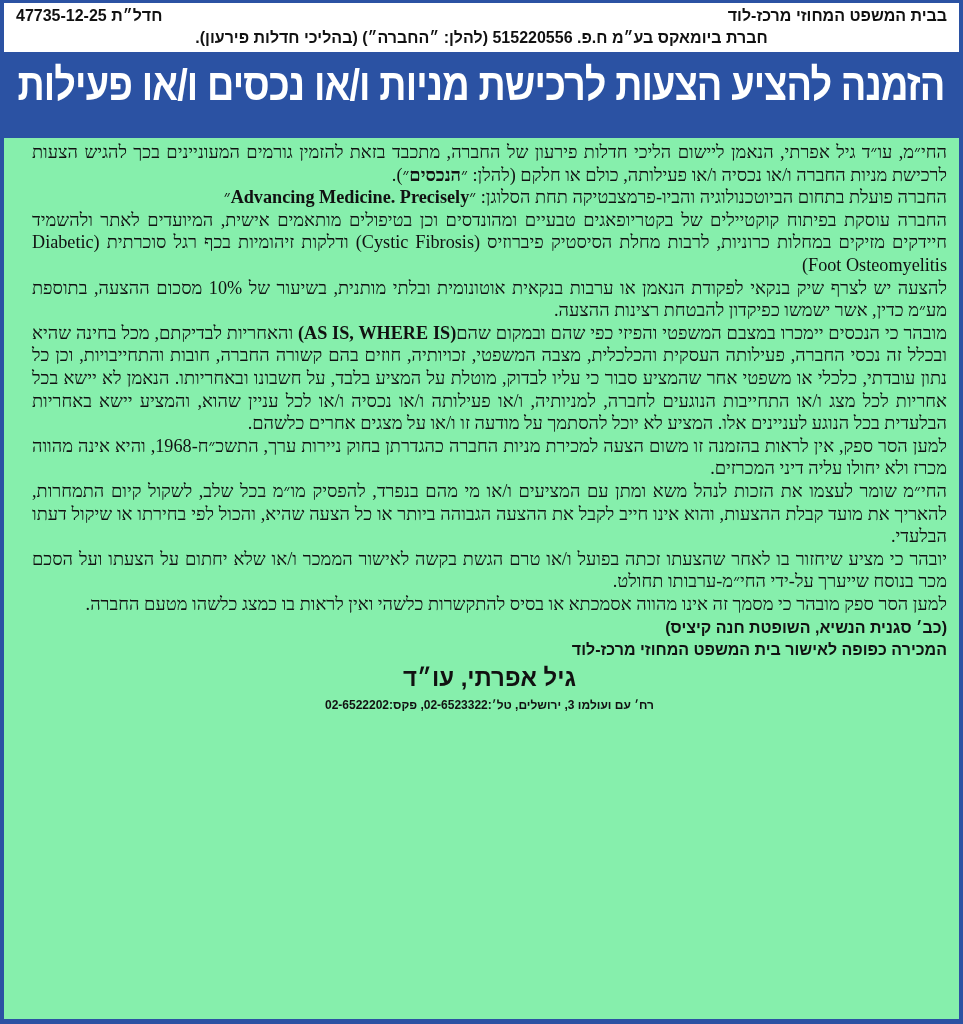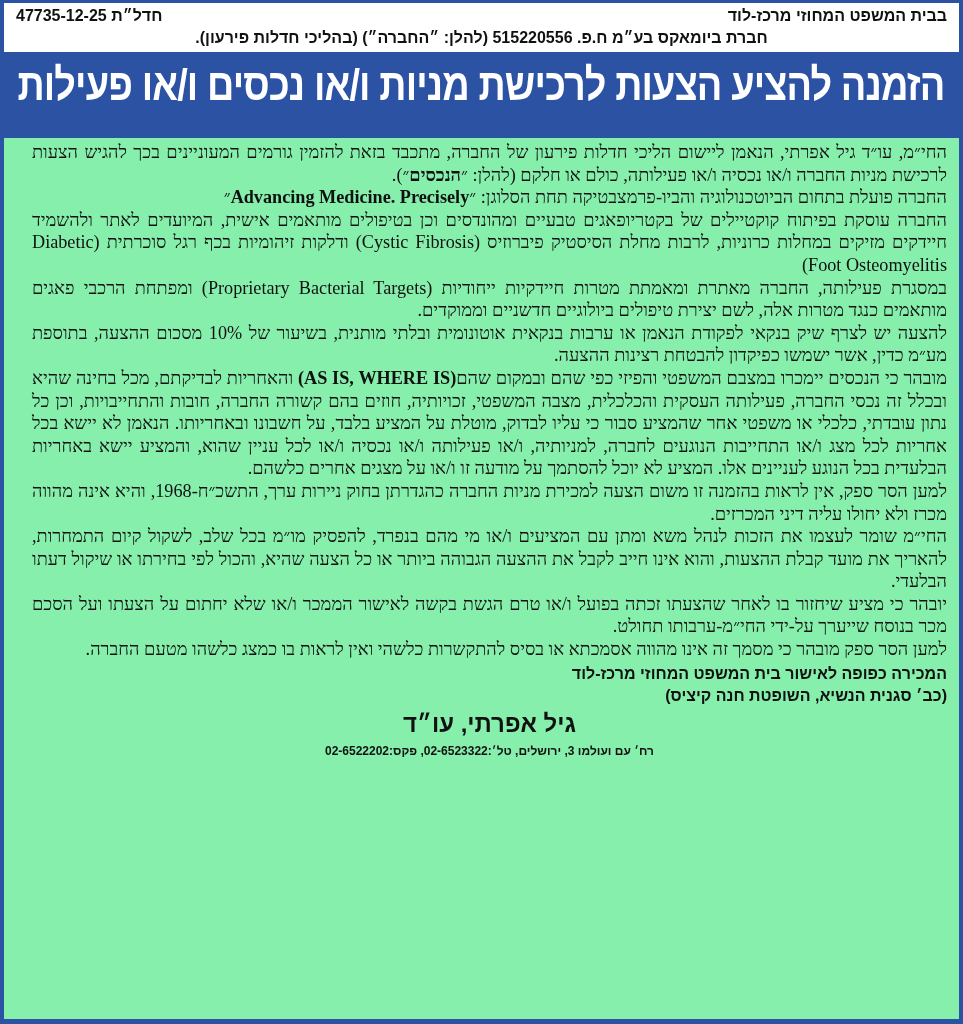--- a/index.html
+++ b/index.html
@@ -68,27 +68,26 @@
 </div>
 
 <div class="title-band">
   <div class="title">הזמנה להציע הצעות לרכישת מניות ו/או נכסים ו/או פעילות</div>
 </div>
 
 <div class="body-box">
   <p class="para"><span>החי״מ, עו״ד גיל אפרתי, הנאמן ליישום הליכי חדלות פירעון של החברה, מתכבד בזאת להזמין גורמים המעוניינים בכך להגיש הצעות לרכישת מניות החברה ו/או נכסיה ו/או פעילותה, כולם או חלקם (להלן: ״</span><span class="strong">הנכסים</span><span>״).</span></p>
   <p class="para"><span>החברה פועלת בתחום הביוטכנולוגיה והביו-פרמצבטיקה תחת הסלוגן: ״</span><b class="slogan ltr">Advancing Medicine. Precisely</b><span>״</span></p>
   <p class="para">החברה עוסקת בפיתוח קוקטיילים של בקטריופאגים טבעיים ומהונדסים וכן בטיפולים מותאמים אישית, המיועדים לאתר ולהשמיד חיידקים מזיקים במחלות כרוניות, לרבות מחלת הסיסטיק פיברוזיס (Cystic Fibrosis) ודלקות זיהומיות בכף רגל סוכרתית (Diabetic Foot Osteomyelitis)</p>
-  <p class="para">במסגרת פעילותה, החברה מאתרת ומאמתת מטרות חיידקיות ייחודיות (Proprietary Bacterial Targets) ומפתחת הרכבי פאגים מותאמים כנגד מטרות אלה, לשם יצירת טיפולים ביולוגיים חדשניים וממוקדים.</p>
   <p class="para">להצעה יש לצרף שיק בנקאי לפקודת הנאמן או ערבות בנקאית אוטונומית ובלתי מותנית, בשיעור של 10% מסכום ההצעה, בתוספת מע״מ כדין, אשר ישמשו כפיקדון להבטחת רצינות ההצעה.</p>
   <p class="para"><span>מובהר כי הנכסים יימכרו במצבם המשפטי והפיזי כפי שהם ובמקום שהם</span><b class="ltr">(AS IS, WHERE IS)</b><span> והאחריות לבדיקתם, מכל בחינה שהיא ובכלל זה נכסי החברה, פעילותה העסקית והכלכלית, מצבה המשפטי, זכויותיה, חוזים בהם קשורה החברה, חובות והתחייבויות, וכן כל נתון עובדתי, כלכלי או משפטי אחר שהמציע סבור כי עליו לבדוק, מוטלת על המציע בלבד, על חשבונו ובאחריותו. הנאמן לא יישא בכל אחריות לכל מצג ו/או התחייבות הנוגעים לחברה, למניותיה, ו/או פעילותה ו/או נכסיה ו/או לכל עניין שהוא, והמציע יישא באחריות הבלעדית בכל הנוגע לעניינים אלו. המציע לא יוכל להסתמך על מודעה זו ו/או על מצגים אחרים כלשהם.</span></p>
   <p class="para">למען הסר ספק, אין לראות בהזמנה זו משום הצעה למכירת מניות החברה כהגדרתן בחוק ניירות ערך, התשכ״ח-1968, והיא אינה מהווה מכרז ולא יחולו עליה דיני המכרזים.</p>
   <p class="para">החי״מ שומר לעצמו את הזכות לנהל משא ומתן עם המציעים ו/או מי מהם בנפרד, להפסיק מו״מ בכל שלב, לשקול קיום התמחרות, להאריך את מועד קבלת ההצעות, והוא אינו חייב לקבל את ההצעה הגבוהה ביותר או כל הצעה שהיא, והכול לפי בחירתו או שיקול דעתו הבלעדי.</p>
   <p class="para">יובהר כי מציע שיחזור בו לאחר שהצעתו זכתה בפועל ו/או טרם הגשת בקשה לאישור הממכר ו/או שלא יחתום על הצעתו ועל הסכם מכר בנוסח שייערך על-ידי החי״מ-ערבותו תחולט.</p>
   <p class="para">למען הסר ספק מובהר כי מסמך זה אינו מהווה אסמכתא או בסיס להתקשרות כלשהי ואין לראות בו כמצג כלשהו מטעם החברה.</p>
 
   <div class="sig-block">
+    <div class="sig-line">(כב׳ סגנית הנשיא, השופטת חנה קיציס)</div>
     <div class="sig-line">המכירה כפופה לאישור בית המשפט המחוזי מרכז-לוד</div>
-    <div class="sig-line">(כב׳ סגנית הנשיא, השופטת חנה קיציס)</div>
     <div class="sig-name">גיל אפרתי, עו״ד</div>
     <div class="sig-addr">רח׳ עם ועולמו 3, ירושלים, טל׳:02-6523322, פקס:02-6522202</div>
   </div>
 </div>
 
 </body></html>

